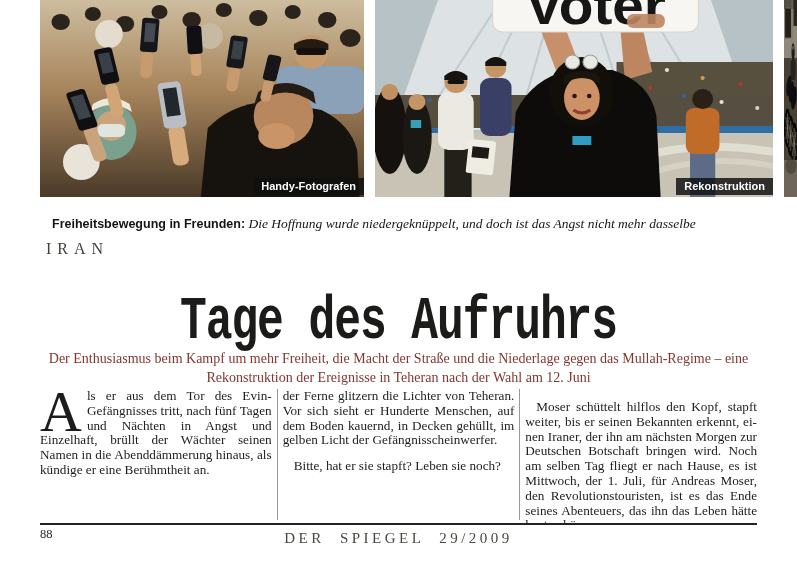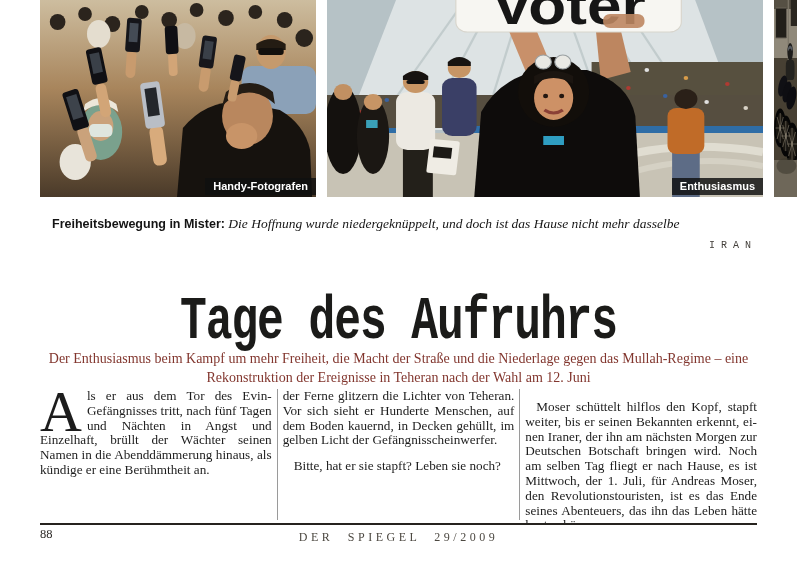--- a/index.html
+++ b/index.html
@@ -3,54 +3,54 @@
 <meta charset="utf-8">
 <style>
   html,body{margin:0;padding:0;background:#e8e8e8;}
   .page{
     position:relative;width:797px;height:570px;background:#ffffff;
     font-family:"Liberation Serif", serif;overflow:hidden;margin:0 auto;
   }
   
   .photo-strip{position:absolute;left:40px;top:0;width:757px;height:197px;display:flex;gap:11px;}
   .photo{position:relative;margin:0;height:197px;overflow:hidden;background:#777;}
-  .photo-1{width:276px;}
-  .photo-2{width:436px;}
+  .photo-1{width:324px;}
+  .photo-2{width:398px;}
   .photo-3{flex:1;}
   .photo svg{display:block;width:100%;height:100%;}
   .photo-label{
     position:absolute;right:0;bottom:2px;background:rgba(16,16,16,0.83);color:#fff;
     font-family:"Liberation Sans",sans-serif;font-weight:bold;font-size:11px;
     padding:2px 8px 3px;white-space:nowrap;
   }
   
   .photo-caption{position:absolute;left:52px;top:202px;width:705px;font-size:13.5px;color:#141414;}
   .photo-caption .lead{font-family:"Liberation Sans",sans-serif;font-weight:bold;font-size:12.5px;}
   .photo-caption .rest{font-style:italic;}
   
-  .kicker{position:absolute;top:240px;left:40px;width:717px;text-align:right;
-    font-size:10px;letter-spacing:6px;text-indent:6px;color:#45413c;font-family:Liberation Mono, monospace;}
+  .kicker{position:absolute;top:240px;left:40px;width:717px;text-align:left;
+    font-size:16px;letter-spacing:6px;text-indent:6px;color:#45413c;}
   .headline{position:absolute;top:245px;left:40px;width:717px;text-align:center;
     font-family:Liberation Mono, monospace;font-weight:bold;font-size:62px;line-height:70px;
     color:#1b1b19;white-space:nowrap;}
   .headline>span{display:inline-block;transform:scaleX(0.72);transform-origin:center;letter-spacing:-1.5px;}
   .dek{position:absolute;top:336px;left:46px;width:705px;text-align:center;
     font-size:14px;line-height:18.5px;color:#82362e;}
   
   .columns{position:absolute;left:40px;top:389px;width:717px;height:134px;display:flex;overflow:hidden;}
   .col{width:232px;font-size:13.2px;line-height:14.8px;text-align:justify;color:#1c1c1c;}
   .colrule{width:1px;background:#9a9a9a;margin:0 5px;height:131px;}
   .col p{margin:0;}
   .col p.ind{text-indent:11px;margin-top:11px;}
   .dropcap{float:left;font-size:58px;line-height:46px;height:44px;padding:0 5px 0 0;color:#1c1c1c;}
   
   .footer-rule{position:absolute;left:40px;top:523px;width:717px;border-top:2px solid #26231f;}
   .pageno{position:absolute;left:40px;top:527px;font-size:12.5px;color:#2e2b28;}
   .magline{position:absolute;left:40px;top:530px;width:717px;text-align:center;
-    font-size:12px;letter-spacing:3.5px;word-spacing:8px;color:#4c4841;}
+    font-size:15px;letter-spacing:3.5px;word-spacing:8px;color:#4c4841;}
 </style>
 </head>
 <body>
 
 <div class="page">
 
   <div class="photo-strip">
 
     <figure class="photo photo-1">
       <svg viewBox="0 0 282 197" preserveAspectRatio="none">
@@ -227,21 +227,21 @@
           <circle cx="168" cy="16" r="8" fill="#c8906a"></circle>
           <circle cx="254" cy="8" r="9" fill="#bd8660"></circle>
         </g>
 
         <g>
           <rect x="112" y="-34" width="196" height="66" rx="10" fill="#f7f6f2" stroke="#d8d5cc"></rect>
           <text x="210" y="24" text-anchor="middle" font-family="Liberation Sans, sans-serif" font-weight="bold" font-size="54" fill="#161616">Voter</text>
           <rect x="240" y="14" width="36" height="14" rx="6" fill="#bd8660" opacity="0.9"></rect>
         </g>
       </svg>
-      <figcaption class="photo-label">Enthusiasmus</figcaption>
+      <figcaption class="photo-label">Rekonstruktion</figcaption>
     </figure>
 
     <figure class="photo photo-3">
       <svg viewBox="0 0 74 197" preserveAspectRatio="none">
         <rect width="74" height="197" fill="#474033"></rect>
         <rect x="0" y="0" width="74" height="58" fill="#90897a"></rect>
         <rect x="0" y="0" width="74" height="9" fill="#565044"></rect>
         <rect x="6" y="8" width="34" height="30" fill="#221f1a" stroke="#6a6458"></rect>
         <rect x="54" y="0" width="20" height="26" fill="#2a261f"></rect>
         <rect x="44" y="0" width="4" height="70" fill="#7b7568"></rect>
@@ -265,21 +265,21 @@
             <path d="M38,121 L38,151 M23,136 L53,136 M28,125 L48,147 M48,125 L28,147"></path>
             <path d="M58,128 L58,160 M42,144 L74,144 M47,132 L69,156 M69,132 L47,156"></path>
           </g>
         </g>
         <rect x="0" y="160" width="74" height="37" fill="#6e6759"></rect>
         <ellipse cx="40" cy="166" rx="32" ry="8" fill="#3b362c" opacity="0.55"></ellipse>
       </svg>
     </figure>
   </div>
 
-  <p class="photo-caption"><span class="lead">Freiheitsbewegung in Mister:</span><span class="rest"> Die Hoffnung wurde niedergeknüppelt, und doch ist das Hause nicht mehr dasselbe</span></p>
+  <p class="photo-caption"><span class="lead">Freiheitsbewegung in Freunden:</span><span class="rest"> Die Hoffnung wurde niedergeknüppelt, und doch ist das Angst nicht mehr dasselbe</span></p>
 
   <div class="kicker">IRAN</div>
 
   <h1 class="headline"><span>Tage des Aufruhrs</span></h1>
 
   <p class="dek">Der Enthusiasmus beim Kampf um mehr Freiheit, die Macht der Straße und die Niederlage gegen das Mullah-Regime – eine Rekonstruktion der Ereignisse in Teheran nach der Wahl am 12. Juni</p>
 
   <div class="columns">
     <div class="col">
       <p><span class="dropcap">A</span><span>ls er aus dem Tor des Evin-Gefäng­nisses tritt, nach fünf Tagen und Nächten in Angst und Einzelhaft, brüllt der Wächter seinen Namen in die Abenddämmerung hinaus, als kündige er eine Berühmtheit an.</span></p>

